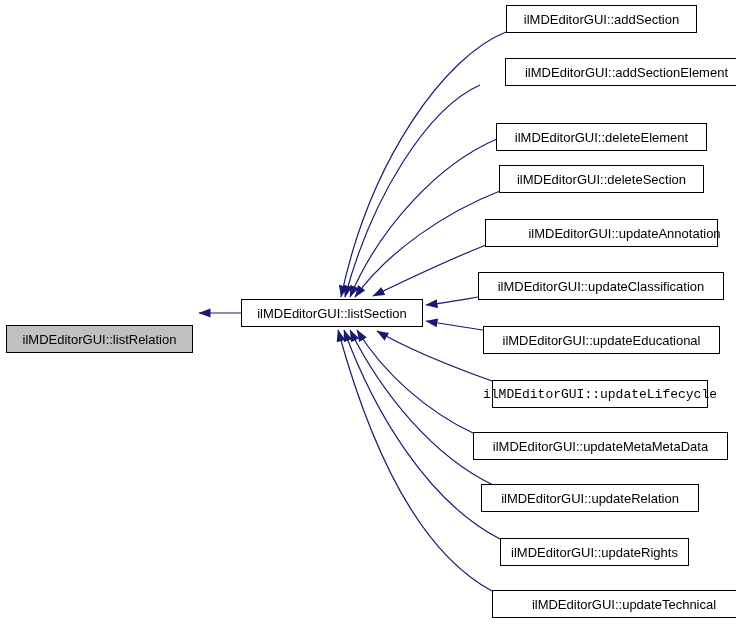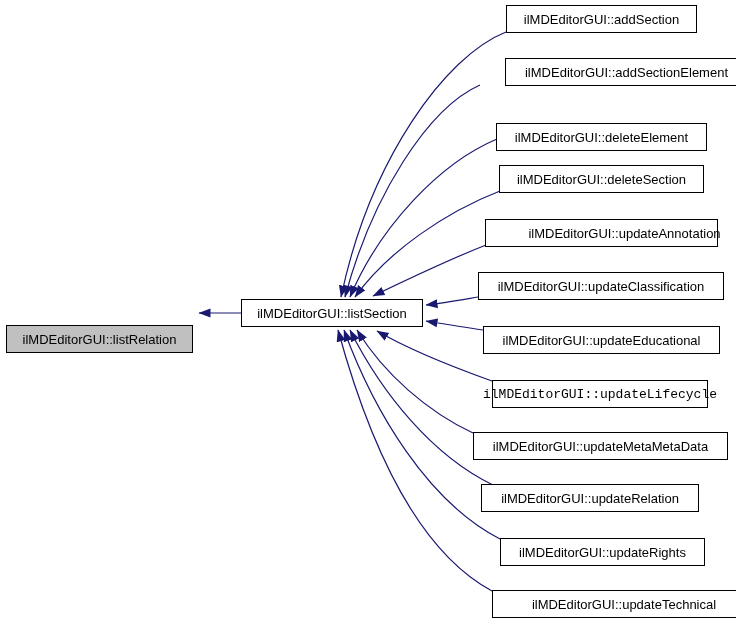--- a/index.html
+++ b/index.html
@@ -57,16 +57,16 @@
   <div class="node" style="left:506px;top:5px;width:191px;">ilMDEditorGUI::addSection</div>
   <div class="node" style="left:505px;top:58px;width:243px;text-align:right;">ilMDEditorGUI::addSectionElement</div>
   <div class="node" style="left:496px;top:112px;width:211px;margin-top:11px;">ilMDEditorGUI::deleteElement</div>
   <div class="node" style="left:499px;top:165px;width:205px;">ilMDEditorGUI::deleteSection</div>
   <div class="node" style="left:485px;top:219px;width:233px;padding-left:46px;">ilMDEditorGUI::updateAnnotation</div>
   <div class="node" style="left:478px;top:272px;width:246px;">ilMDEditorGUI::updateClassification</div>
   <div class="node" style="left:483px;top:326px;width:237px;">ilMDEditorGUI::updateEducational</div>
   <div class="node" style="left:492px;top:380px;width:216px;font-family:Liberation Mono, monospace;">ilMDEditorGUI::updateLifecycle</div>
   <div class="node" style="left:473px;top:432px;width:255px;">ilMDEditorGUI::updateMetaMetaData</div>
   <div class="node" style="left:481px;top:484px;width:218px;">ilMDEditorGUI::updateRelation</div>
-  <div class="node" style="left:500px;top:538px;width:205px;">ilMDEditorGUI::updateRights</div>
+  <div class="node" style="left:500px;top:538px;width:189px;">ilMDEditorGUI::updateRights</div>
   <div class="node" style="left:492px;top:590px;width:264px;">ilMDEditorGUI::updateTechnical</div>
 
 </div>
 
 </body></html>

